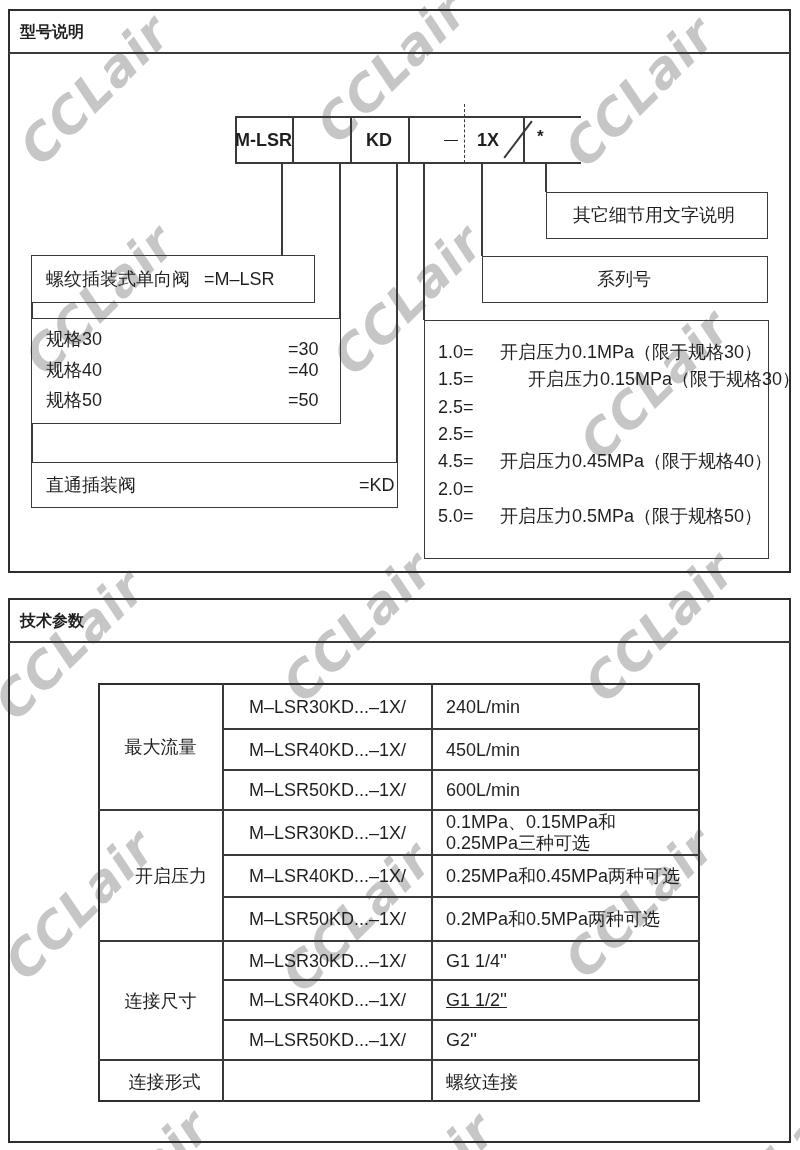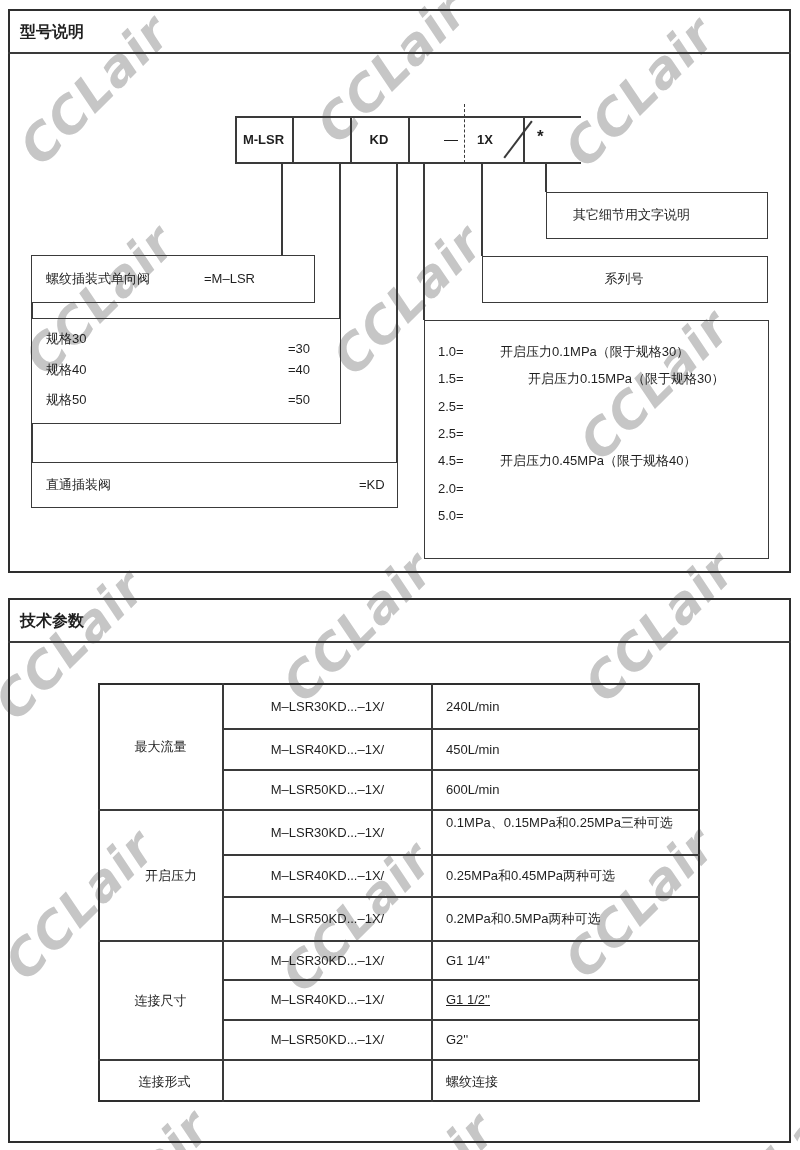--- a/index.html
+++ b/index.html
@@ -14,21 +14,21 @@
     position:absolute;z-index:1;
     font:italic 700 50px "DejaVu Sans",sans-serif;
     letter-spacing:1px;color:#c6c6c6;
     transform:translate(-50%,-50%) rotate(-45deg);
     white-space:nowrap;pointer-events:none;
   }
   .hl{position:absolute;z-index:2;background:#3a3a3a;height:1.5px;}
   .vl{position:absolute;z-index:2;background:#3a3a3a;width:1.5px;}
   .frame{position:absolute;z-index:2;border:2px solid #2e2e2e;box-sizing:border-box;background:transparent;}
   .dbox{position:absolute;z-index:2;border:1.5px solid #3a3a3a;box-sizing:border-box;background:transparent;}
-  .txt{position:absolute;z-index:3;line-height:20px;font-size:13px;white-space:nowrap;}
+  .txt{position:absolute;z-index:3;line-height:20px;font-size:18px;white-space:nowrap;}
   .ctr{text-align:center;}
   .b{font-weight:700;}
   .title{font-size:16px;font-weight:700;line-height:20px;}
   .dash-v{position:absolute;z-index:2;width:0;border-left:1.5px dashed #3a3a3a;}
   .slash{position:absolute;z-index:2;width:46px;height:1.5px;background:#3a3a3a;transform-origin:0 50%;transform:rotate(-53deg);}
 </style>
 </head>
 <body>
 
 <div id="page">
@@ -113,20 +113,21 @@
       <span class="txt" style="left:13px;top:21px;">1.0=</span>
       <span class="txt" style="left:75px;top:21px;">开启压力0.1MPa（限于规格30）</span>
       <span class="txt" style="left:13px;top:48px;">1.5=</span>
       <span class="txt" style="left:75px;top:48px;margin-left:28px;">开启压力0.15MPa（限于规格30）</span>
       <span class="txt" style="left:13px;top:76px;">2.5=</span>
       <span class="txt" style="left:13px;top:103px;">2.5=</span>
       <span class="txt" style="left:13px;top:130px;">4.5=</span>
       <span class="txt" style="left:75px;top:130px;">开启压力0.45MPa（限于规格40）</span>
       <span class="txt" style="left:13px;top:158px;">2.0=</span>
       <span class="txt" style="left:13px;top:185px;">5.0=</span>
+      <span class="txt" style="left:75px;top:185px;">开启压力0.5MPa（限于规格50）</span>
     </div>
   </div>
 
   <div>
     <div class="frame" style="left:8px;top:598px;width:783px;height:545px;"></div>
     <div class="hl" style="left:8px;top:641px;width:783px;height:2px;"></div>
     <div class="txt title" style="left:20px;top:611px;">技术参数</div>
 
     <div>
       <div class="frame" style="left:98px;top:683px;width:602px;height:419px;"></div>

